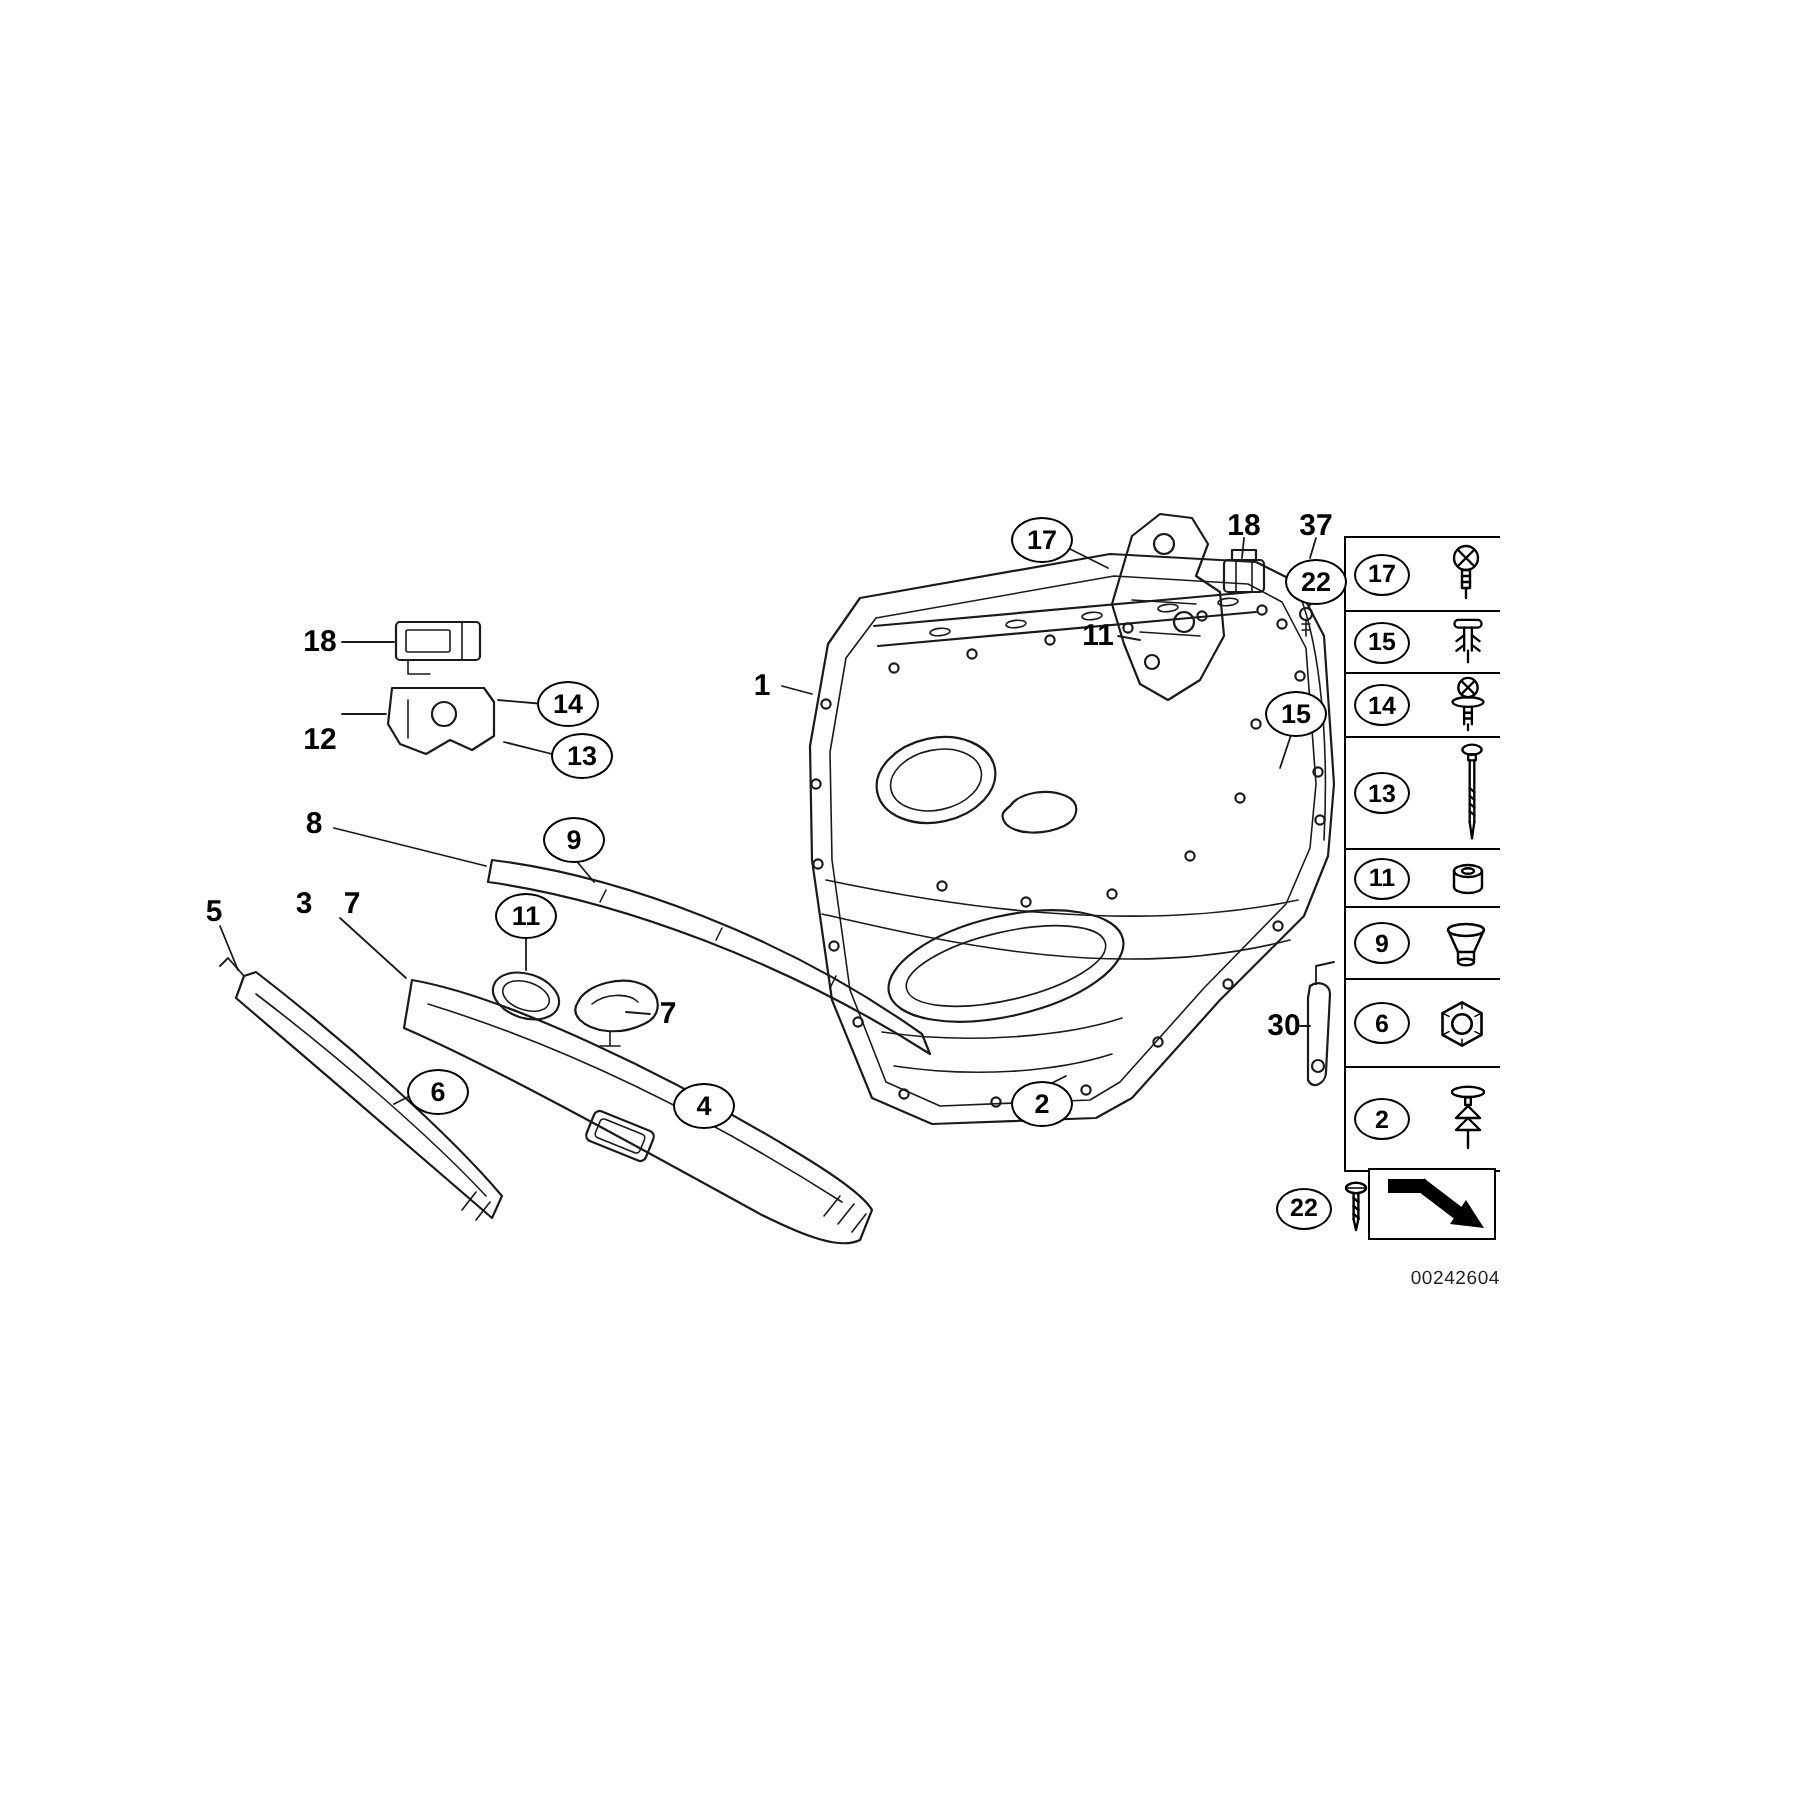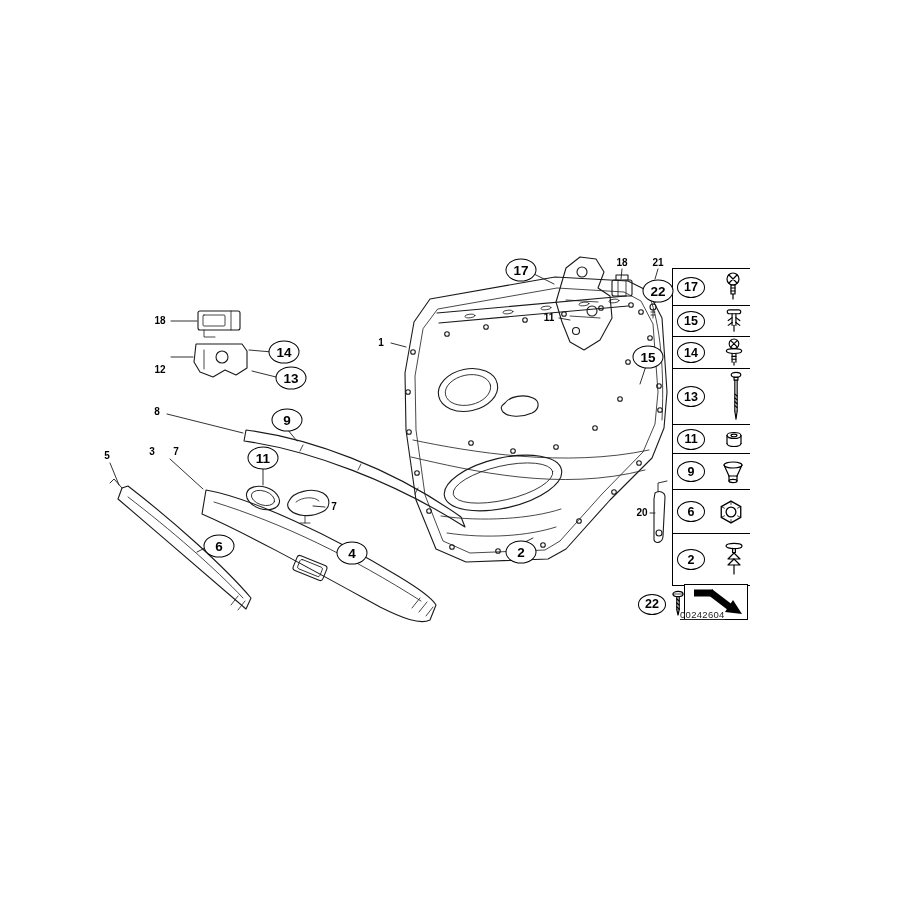--- a/index.html
+++ b/index.html
@@ -3,21 +3,21 @@
 <meta charset="utf-8">
 <style>
   html,body { margin:0; padding:0; background:#fff; }
   .stage {
     position:relative; width:900px; height:900px; background:#ffffff;
     font-family:"Liberation Sans", sans-serif; overflow:hidden;
   }
   svg.art { position:absolute; left:0; top:0; }
   .callout {
     position:absolute; transform:translate(-50%,-50%);
-    font-weight:bold; font-size:10px; color:#000; white-space:nowrap;
+    font-weight:bold; font-size:15px; color:#000; white-space:nowrap;
     line-height:1; z-index:5;
   }
   .callout.circled {
     border:1.4px solid #000; border-radius:50%;
     min-width:21px; height:21px; padding:0 4px;
     display:flex; align-items:center; justify-content:center;
     font-size:13.5px; background:#fff;
   }
   .legend {
     position:absolute; left:672px; top:268px; width:78px;
@@ -37,22 +37,22 @@
   .legend-icon svg { display:block; stroke:#000; fill:none; stroke-width:1.2; stroke-linecap:round; stroke-linejoin:round; }
   .legend-footer {
     position:absolute; left:638px; top:590px; display:flex; align-items:center; gap:5px; z-index:4;
   }
   .arrow-box {
     position:absolute; left:684px; top:584px; width:64px; height:36px;
     border:1px solid #000; box-sizing:border-box; background:#fff; z-index:4;
   }
   .arrow-box svg { display:block; stroke:#000; }
   .diagram-id {
-    position:absolute; left:680px; top:609px; width:70px; text-align:left;
-    font-size:9.5px; color:#222; letter-spacing:0.3px; z-index:4;text-decoration:underline;
+    position:absolute; left:680px; top:634px; width:70px; text-align:right;
+    font-size:9.5px; color:#222; letter-spacing:0.3px; z-index:4;
   }
 </style>
 </head>
 <body>
 
 <div class="stage">
 
   <svg class="art" width="900" height="900" viewBox="0 0 900 900" stroke="#1a1a1a" fill="none" stroke-width="1.1" stroke-linecap="round" stroke-linejoin="round">
 
     <g>
@@ -202,22 +202,22 @@
   <div class="callout" style="left:381px;top:343px">1</div>
   <div class="callout" style="left:152px;top:452px">3</div>
   <div class="callout" style="left:107px;top:456px">5</div>
   <div class="callout" style="left:334px;top:507px">7</div>
   <div class="callout" style="left:157px;top:412px">8</div>
   <div class="callout" style="left:176px;top:452px">7</div>
   <div class="callout" style="left:160px;top:370px">12</div>
   <div class="callout" style="left:549px;top:318px">11</div>
   <div class="callout" style="left:622px;top:263px">18</div>
   <div class="callout" style="left:160px;top:321px">18</div>
-  <div class="callout" style="left:642px;top:513px">20</div>
-  <div class="callout" style="left:658px;top:263px">21</div>
+  <div class="callout" style="left:642px;top:513px">30</div>
+  <div class="callout" style="left:658px;top:263px">37</div>
 
   <div class="callout circled" style="left:521px;top:552px">2</div>
   <div class="callout circled" style="left:352px;top:553px">4</div>
   <div class="callout circled" style="left:219px;top:546px">6</div>
   <div class="callout circled" style="left:287px;top:420px">9</div>
   <div class="callout circled" style="left:263px;top:458px">11</div>
   <div class="callout circled" style="left:291px;top:378px">13</div>
   <div class="callout circled" style="left:284px;top:352px">14</div>
   <div class="callout circled" style="left:648px;top:357px">15</div>
   <div class="callout circled" style="left:521px;top:270px">17</div>

